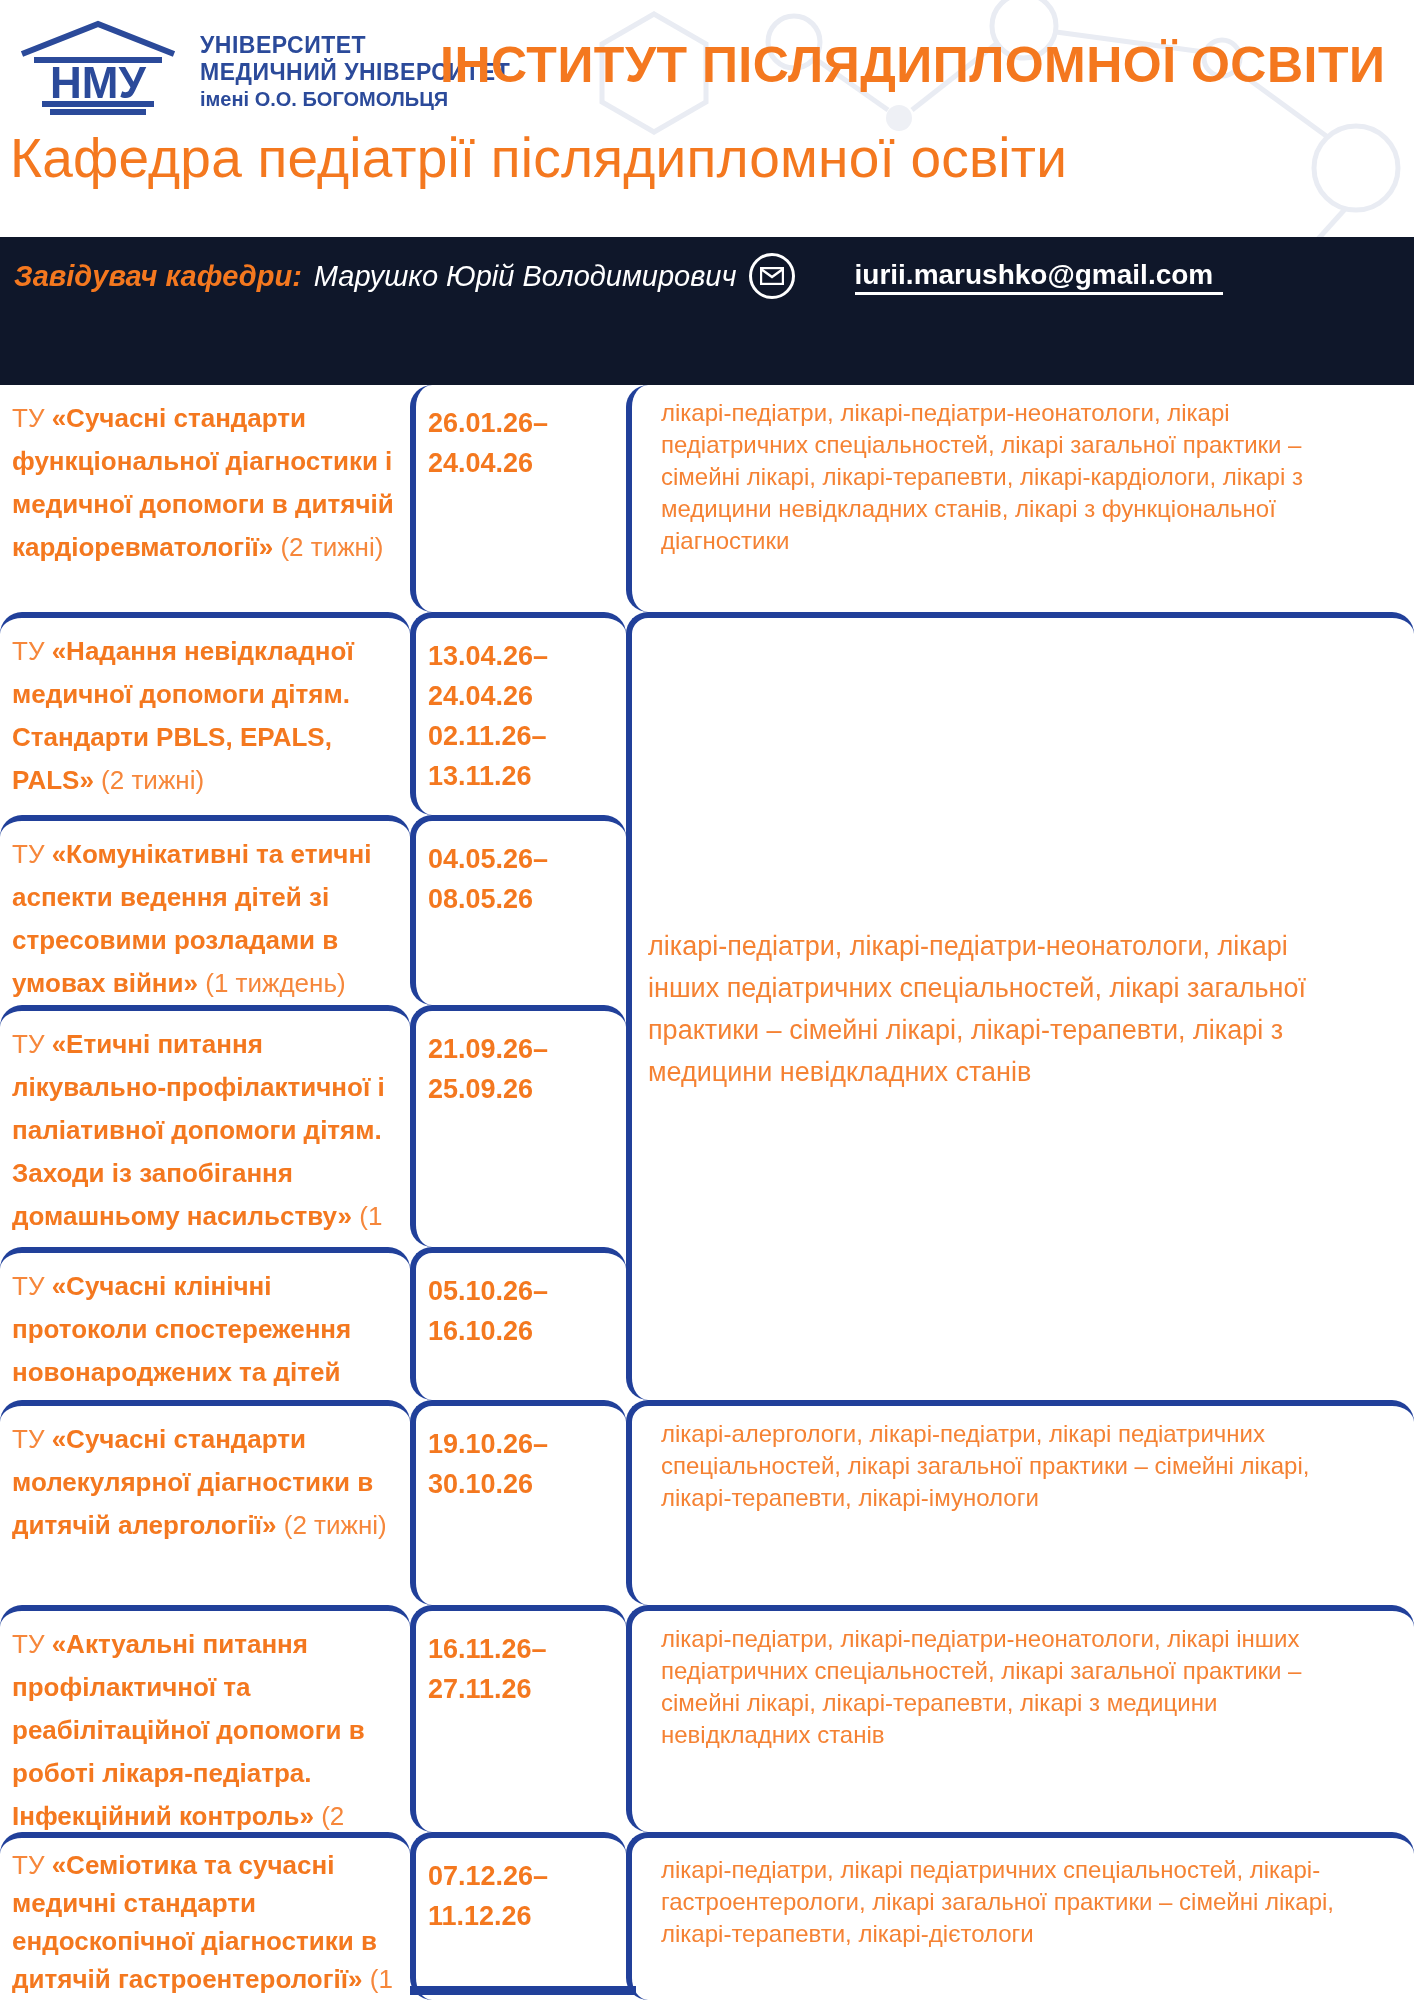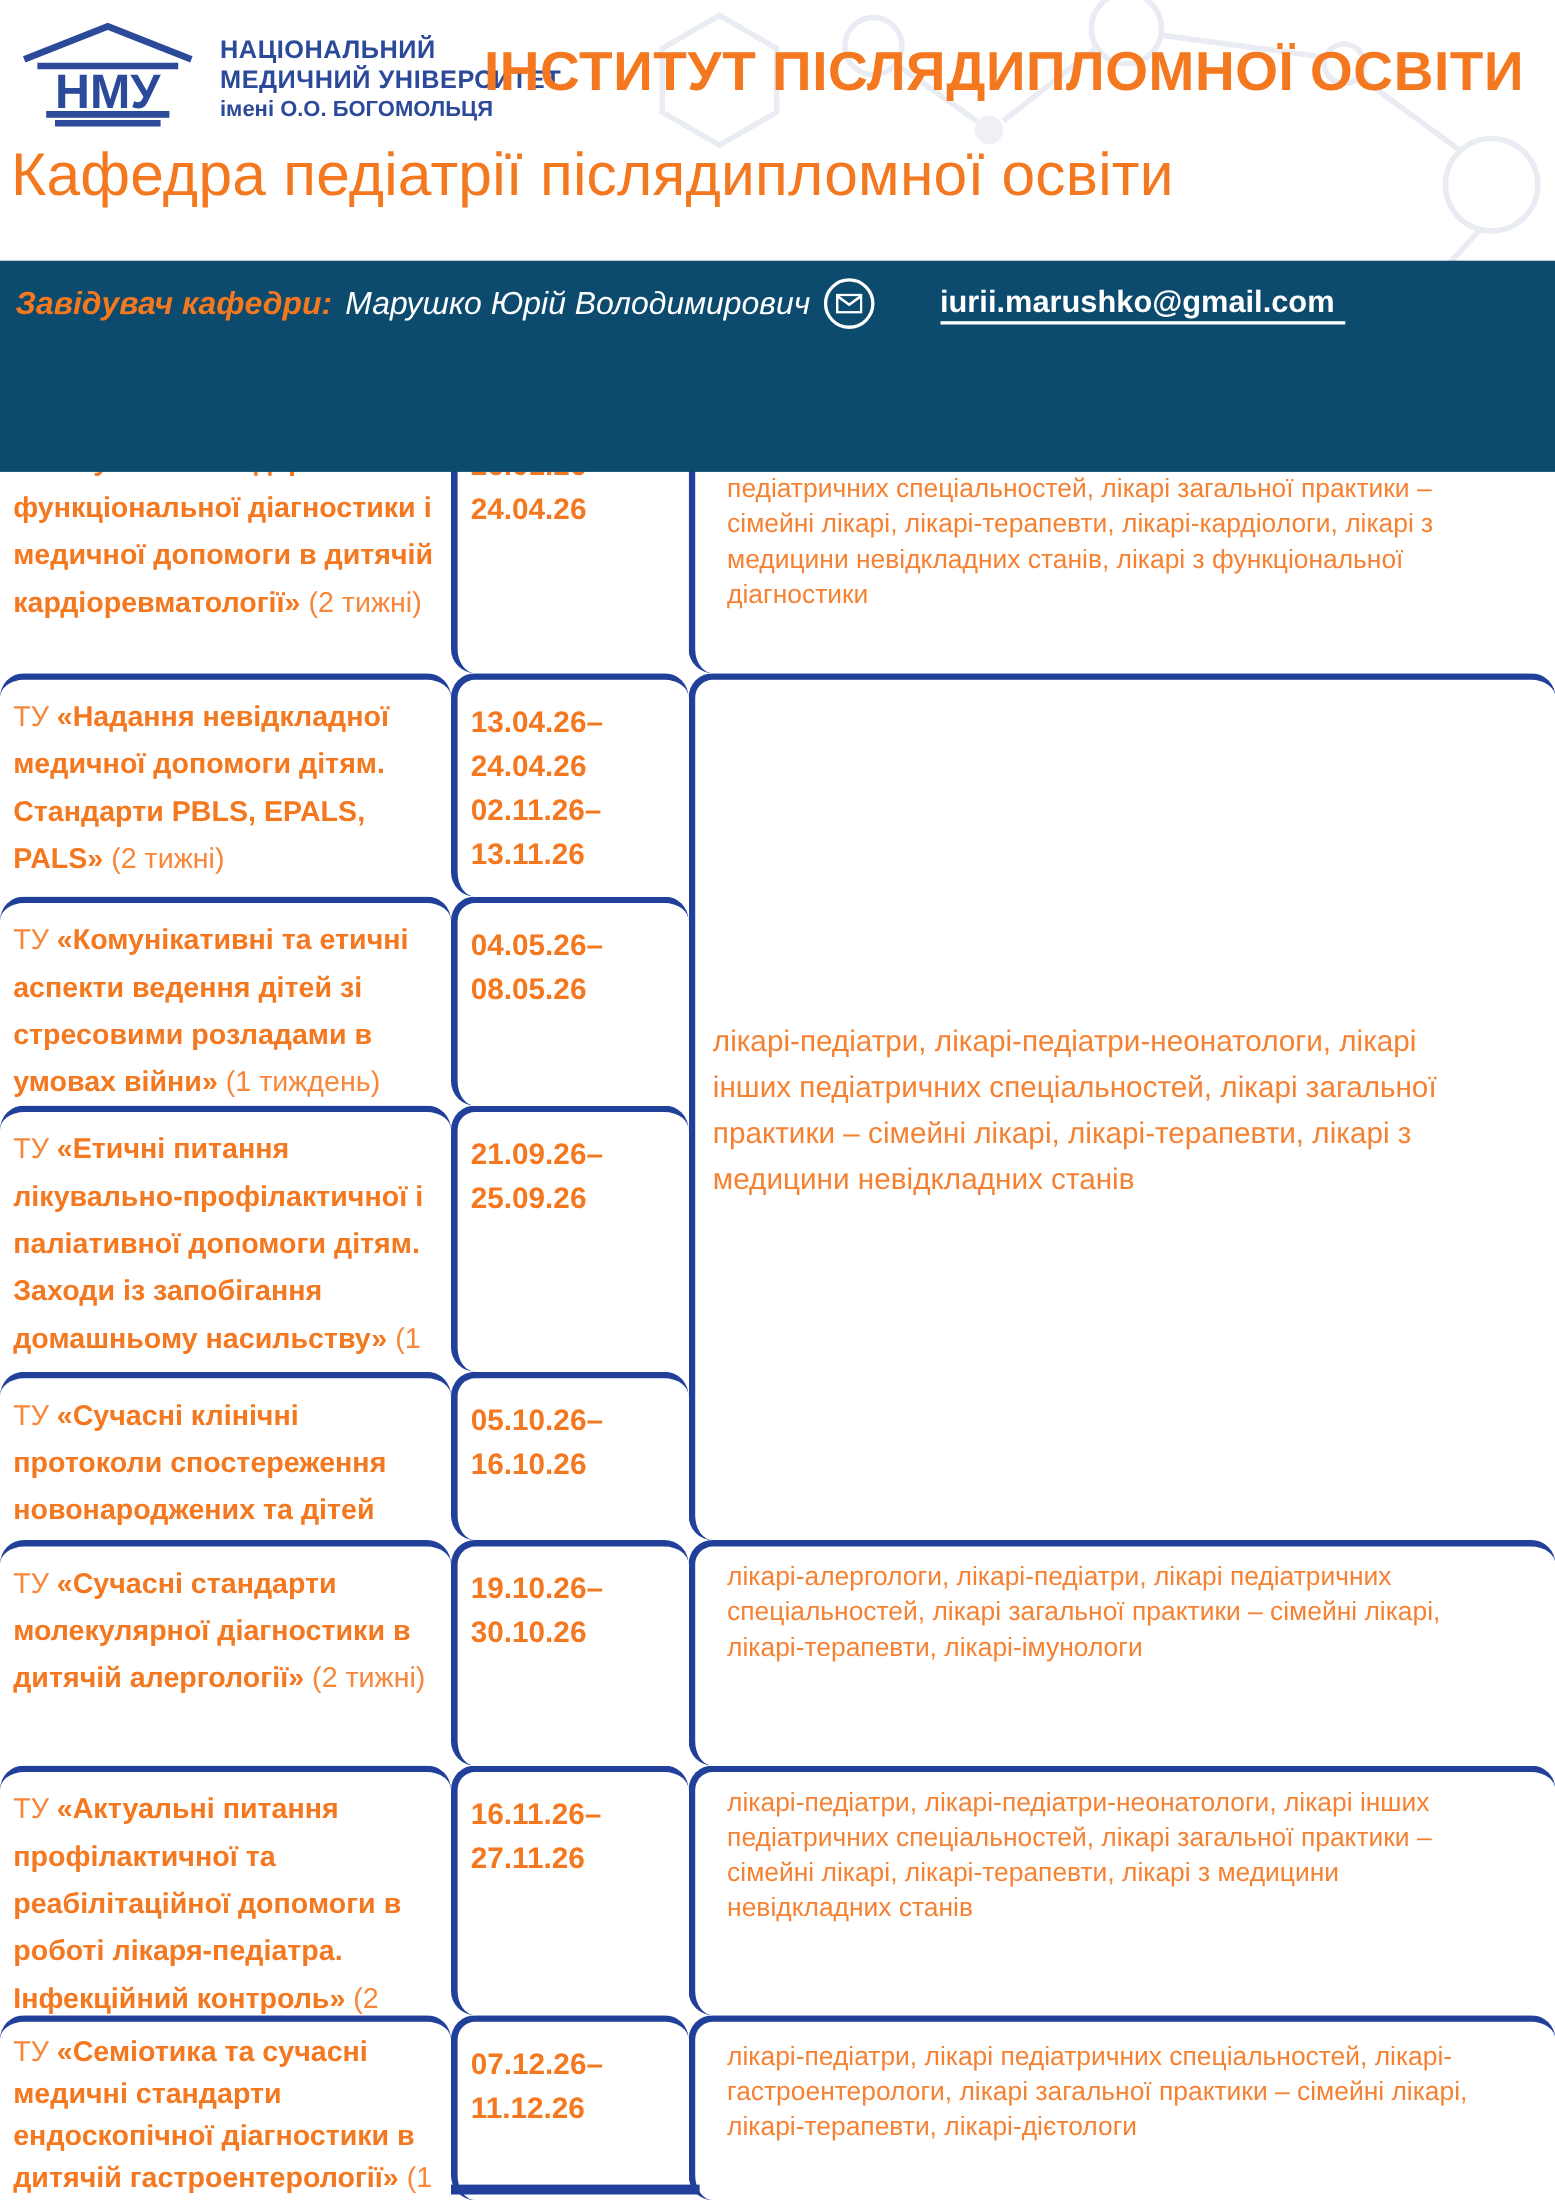--- a/index.html
+++ b/index.html
@@ -17,22 +17,22 @@
   .inst-title{
     position:absolute; left:440px; top:36px; width:974px; z-index:2;
     color:#f4781f; font-weight:700; font-size:50px; letter-spacing:.5px; white-space:nowrap;
   }
   .page-title{
     position:absolute; left:10px; top:126px; width:1400px; z-index:2;
     color:#f4781f; font-weight:400; font-size:55px; letter-spacing:.2px; white-space:nowrap;
   }
   
   .banner{
-    position:absolute; left:0; top:237px; width:1414px; height:192px;
-    background:#0c4a6e; z-index:2; color:#fff;
+    position:absolute; left:0; top:237px; width:1414px; height:148px;
+    background:#0f172a; z-index:2; color:#fff;
   }
   .b-row{position:absolute; display:flex; align-items:center; gap:12px; white-space:nowrap;}
   .b-row1{left:14px; top:16px;}
   .b-row2{left:14px; top:60px;}
   .b-label{color:#f4781f; font-weight:700; font-style:italic; font-size:29px;}
   .b-name{color:#ffffff; font-style:italic; font-weight:400; font-size:29px;}
   .b-mail{color:#ffffff; font-weight:700; font-size:28px; text-decoration:none;
           border-bottom:3px solid #fff; padding-right:10px; line-height:34px;margin-left:48px;}
   .circle-icon{
     width:40px; height:40px; border:3px solid #fff; border-radius:50%;
@@ -92,21 +92,21 @@
     <g fill="none" stroke="#2b4a9a" stroke-width="6">
       <path d="M10 34 L86 4 L162 34"></path>
       <line x1="22" y1="40" x2="150" y2="40"></line>
       <line x1="30" y1="84" x2="142" y2="84"></line>
       <line x1="38" y1="92" x2="134" y2="92"></line>
     </g>
     <text x="86" y="78" text-anchor="middle" font-family="Liberation Sans, sans-serif" font-size="44" font-weight="bold" fill="#2b4a9a">НМУ</text>
   </svg>
 
   <div class="uniname">
-    <div class="l1">НАЦІОНАЛЬНИЙ</div>
+    <div class="l1">УНІВЕРСИТЕТ</div>
     <div class="l2">МЕДИЧНИЙ УНІВЕРСИТЕТ</div>
     <div class="l3">імені О.О. БОГОМОЛЬЦЯ</div>
   </div>
 
   <div class="inst-title">ІНСТИТУТ ПІСЛЯДИПЛОМНОЇ ОСВІТИ</div>
 
   <div class="page-title">Кафедра педіатрії післядипломної освіти</div>
 
   <div class="banner">
     <div class="b-row b-row1">

